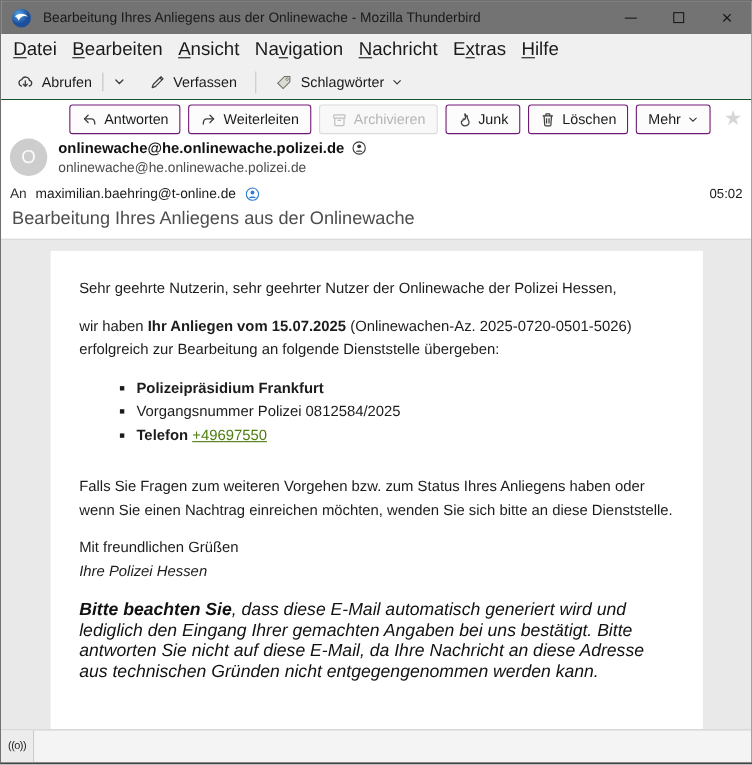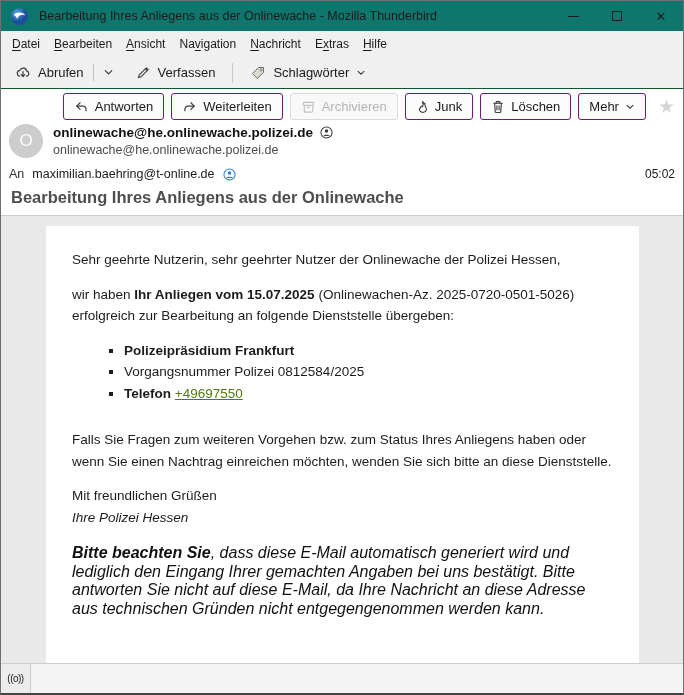--- a/index.html
+++ b/index.html
@@ -3,30 +3,30 @@
 <meta charset="utf-8">
 <style>
   html,body{margin:0;padding:0;background:#d6d6d6;font-family:"Liberation Sans","DejaVu Sans",sans-serif;}
   *{box-sizing:border-box;}
   .window{
     width:684px;height:695px;background:#ffffff;
     border:1px solid #707070;border-bottom:2px solid #454545;
     display:flex;flex-direction:column;overflow:hidden;
   }
   
-  .titlebar{flex:0 0 30px;background:#0f766e;display:flex;align-items:center;padding-left:9px;}
+  .titlebar{flex:0 0 30px;background:#737373;display:flex;align-items:center;padding-left:9px;}
   .tb-logo{width:19px;height:19px;flex:0 0 auto;}
   .title-text{font-size:12.5px;color:#1a1a1a;margin-left:10px;white-space:nowrap;overflow:hidden;flex:1 1 auto;}
   .win-controls{display:flex;height:100%;}
   .win-btn{width:44px;height:100%;border:none;background:transparent;display:flex;align-items:center;justify-content:center;color:#1a1a1a;font-size:13px;padding:0;}
   .glyph-min{display:block;width:11px;border-bottom:1px solid #1a1a1a;}
   .glyph-max{display:block;width:10px;height:10px;border:1px solid #1a1a1a;}
   .glyph-close{font-size:13px;line-height:1;}
   
-  .menubar{flex:0 0 26px;background:#f0f0f0;display:flex;align-items:center;padding-left:4px;font-size:12px;color:#1a1a1a;}
+  .menubar{flex:0 0 26px;background:#f0f0f0;display:flex;align-items:center;padding-left:4px;font-size:17px;color:#1a1a1a;}
   .menu-item{padding:4px 7px;cursor:default;}
   .menu-item span{text-underline-offset:2px;}
   
   .toolbar{flex:0 0 32px;background:#f0f0f0;display:flex;align-items:center;padding-left:6px;border-bottom:1px solid #14532d;}
   .tool-btn{display:inline-flex;align-items:center;gap:7px;height:26px;padding:0 8px;border:none;background:transparent;font-size:13px;color:#1a1a1a;font-family:inherit;}
   .split-divider{width:1px;height:17px;background:#c2c2c2;margin:0 1px;}
   .tool-sep{width:1px;height:20px;background:#c9c9c9;margin:0 9px;}
   .icon{display:inline-flex;align-items:center;justify-content:center;}
   
   .msg-header{flex:0 0 127px;background:#ffffff;border-bottom:1px solid #cfcfcf;display:flex;flex-direction:column;}
@@ -34,21 +34,21 @@
   .action-btn{display:inline-flex;align-items:center;gap:6px;height:27px;padding:0 10px;border:1px solid #701a75;border-radius:3px;background:#fcfcfc;font-size:13px;color:#1a1a1a;font-family:inherit;}
   .action-btn.disabled{border-color:#dadada;color:#b5b5b5;background:#f8f8f8;}
   .star{font-size:19px;color:#d6d6d6;margin-left:5px;line-height:1;background:none;border:none;padding:0;}
   .sender-row{display:flex;gap:10px;padding:4px 8px 0 8px;align-items:flex-start;}
   .avatar{flex:0 0 34px;width:34px;height:34px;border-radius:50%;background:#cdcdcd;color:#fafafa;font-size:17px;display:flex;align-items:center;justify-content:center;}
   .sender-name-line{display:flex;align-items:center;gap:7px;font-weight:bold;font-size:13.5px;color:#111;margin-top:1px;}
   .sender-email{font-size:12.5px;color:#4c4c4c;margin-top:3px;}
   .to-row{display:flex;align-items:center;gap:8px;padding:9px 8px 0 8px;font-size:12.5px;color:#1a1a1a;}
   .to-label{color:#333;}
   .msg-time{margin-left:auto;font-size:12px;color:#1a1a1a;}
-  .subject{font-size:16.5px;color:#4e4e4e;padding:7px 10px 0 10px;font-weight:bold;}
+  .subject{font-size:16.5px;color:#4e4e4e;padding:7px 10px 0 10px;}
   
   .body-area{flex:1 1 auto;background:#e9e9e9;overflow:hidden;}
   .email-paper{background:#ffffff;margin:10px 44px 14px 45px;height:512px;padding:23px 26px;color:#1c1c1c;font-size:13.5px;line-height:21.5px;overflow:hidden;}
   .email-paper p{margin:0 0 13px 0;}
   .email-paper ul{margin:0 0 25px 0;padding-left:52px;list-style:square;}
   .email-paper li{line-height:21.5px;}
   .phone-link{color:#4d7c0f;text-decoration:underline;cursor:pointer;}
   .closing{margin-bottom:0 !important;}
   .sig{font-style:italic;}
   .disclaimer{margin:16px 0 0 0 !important;font-size:16px;line-height:18.5px;font-style:italic;color:#111;}

